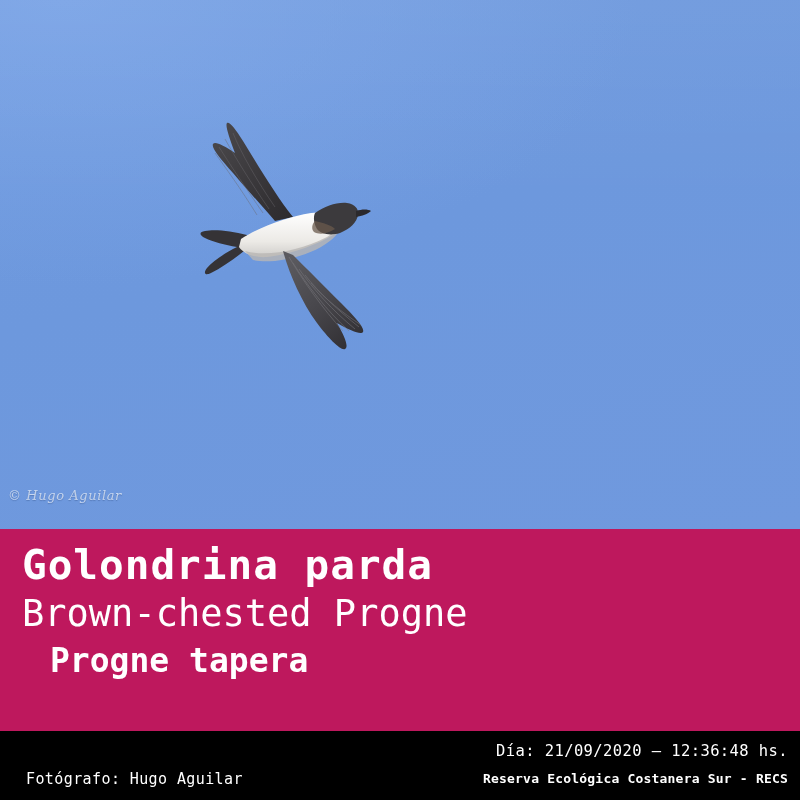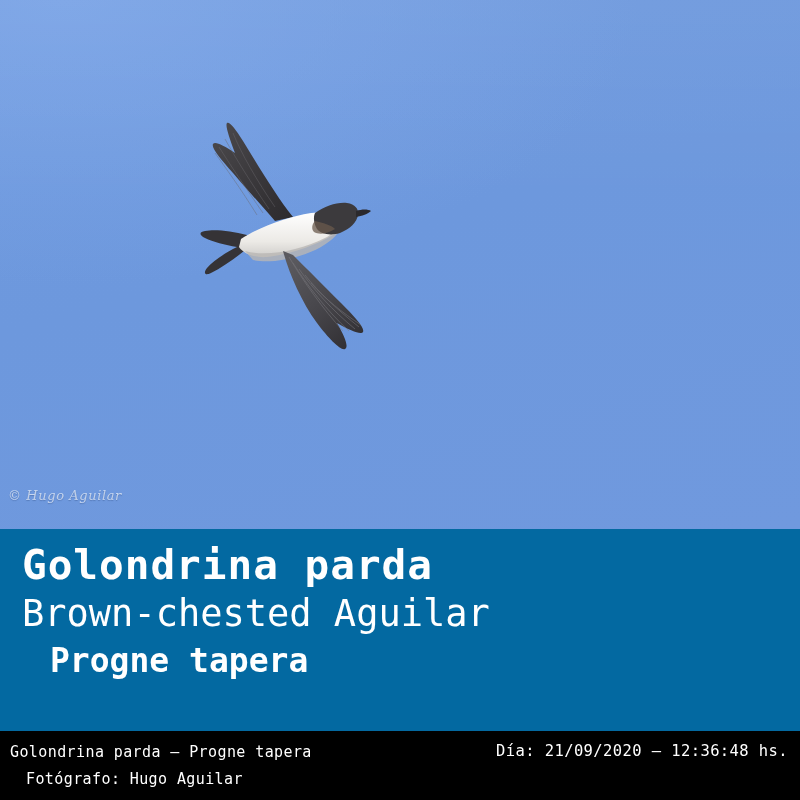--- a/index.html
+++ b/index.html
@@ -34,21 +34,21 @@
     font-family:"DejaVu Serif", serif;
     font-style:italic; font-size:13px; letter-spacing:.6px;
     color:rgba(255,255,255,.62);
     text-shadow:0 1px 1px rgba(40,70,120,.35);
     white-space:nowrap;
   }
 
   
   #titleblock {
     position:absolute; left:0; top:529px; width:800px; height:202px;
-    background:#0369a1;
+    background:#be185d;
   }
   #titletext { position:absolute; left:22px; top:6px; }
   .t-common  { color:#fff; white-space:nowrap; line-height:1; }
   #t-common  { font-size:41px; font-weight:bold; letter-spacing:1px; margin-top:10px; }
   #t-english { font-size:37px; font-weight:normal; letter-spacing:0px; margin-top:9px; }
   #t-sci     { font-size:33px; font-weight:bold; letter-spacing:0px; margin-top:12px;margin-left:28px; }
 
   
   #footer {
     position:absolute; left:0; top:731px; width:800px; height:69px;
@@ -130,25 +130,25 @@
         <path d="M136,178 C150,194 168,208 186,220"></path>
       </g>
     </svg>
 
     <div id="watermark">© Hugo Aguilar</div>
   </div>
 
   <div id="titleblock">
     <div id="titletext">
       <div id="t-common" class="t-common">Golondrina parda</div>
-      <div id="t-english" class="t-common">Brown-chested Aguilar</div>
+      <div id="t-english" class="t-common">Brown-chested Progne</div>
       <div id="t-sci" class="t-common">Progne tapera</div>
     </div>
 
   </div>
 
   <div id="footer">
-    <div id="f-species" class="f-left">Golondrina parda — Progne tapera</div>
     <div id="f-photog" class="f-left">Fotógrafo: Hugo Aguilar</div>
     <div id="f-date" class="f-right">Día: 21/09/2020 — 12:36:48 hs.</div>
+    <div id="f-place" class="f-right">Reserva Ecológica Costanera Sur - RECS</div>
   </div>
 
 </div>
 
 </body></html>

